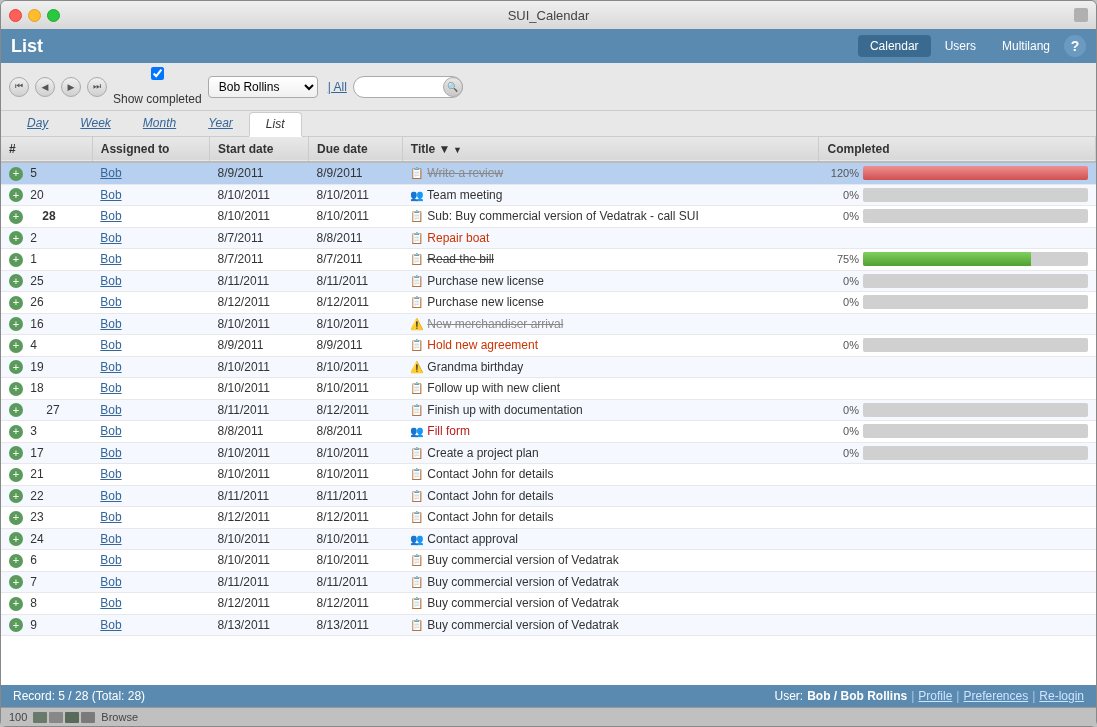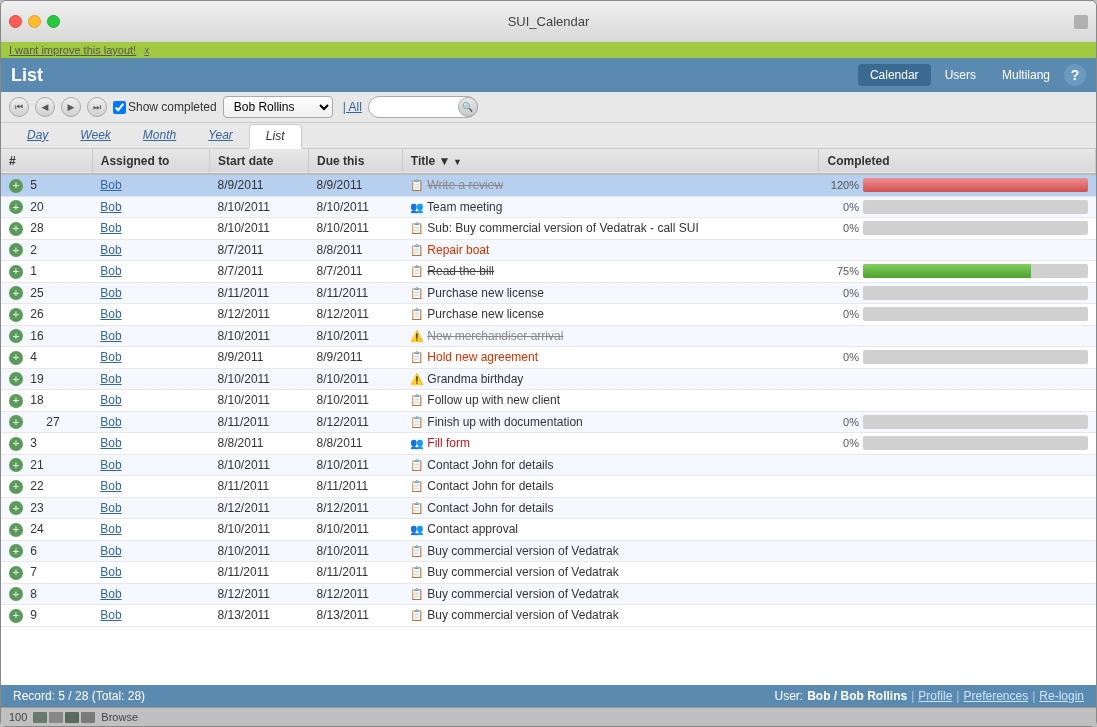--- a/index.html
+++ b/index.html
@@ -1,20 +1,20 @@
 <!DOCTYPE html>
 <html><head>
   <meta charset="utf-8">
   <style>
     * { box-sizing: border-box; margin: 0; padding: 0; }
     body { font-family: -apple-system, 'Lucida Grande', Arial, sans-serif; font-size: 12px; background: #c0c0c0; width: 1097px; height: 727px; overflow: hidden; }
 
     
     .window { width: 1097px; height: 727px; background: #ececec; border: 1px solid #888; border-radius: 6px; display: flex; flex-direction: column; }
-    .titlebar { height: 41px; background: linear-gradient(to bottom, #f0f0f0, #d8d8d8); border-radius: 6px 6px 0 0; display: flex; align-items: center; padding: 0 8px; position: relative; }
+    .titlebar { height: 28px; background: linear-gradient(to bottom, #f0f0f0, #d8d8d8); border-radius: 6px 6px 0 0; display: flex; align-items: center; padding: 0 8px; position: relative; }
     .traffic-lights { display: flex; gap: 6px; }
     .traffic-light { width: 13px; height: 13px; border-radius: 50%; }
     .tl-red { background: #ff5f57; border: 1px solid #e0443e; }
     .tl-yellow { background: #ffbd2e; border: 1px solid #dfa023; }
     .tl-green { background: #28c940; border: 1px solid #1aab29; }
     .window-title { position: absolute; left: 50%; transform: translateX(-50%); font-size: 13px; color: #444; font-weight: 500; }
     .window-btn { margin-left: auto; width: 14px; height: 14px; background: #b0b0b0; border-radius: 2px; }
 
     
     .topbar { background: #5a8ab0; padding: 6px 10px; display: flex; align-items: center; }
@@ -26,21 +26,21 @@
 
     
     .improve-banner { background: #a0c840; color: #555; font-size: 11px; padding: 2px 8px; display: flex; align-items: center; gap: 8px; }
     .improve-banner span { text-decoration: underline; cursor: pointer; }
     .improve-close { cursor: pointer; color: #666; font-size: 10px; }
 
     
     .toolbar { background: #e8e8e8; border-bottom: 1px solid #ccc; padding: 4px 8px; display: flex; align-items: center; gap: 6px; }
     .nav-btn { width: 20px; height: 20px; border-radius: 50%; background: linear-gradient(to bottom, #f0f0f0, #d0d0d0); border: 1px solid #aaa; display: flex; align-items: center; justify-content: center; cursor: pointer; font-size: 9px; color: #555; }
     .nav-btn:disabled { opacity: 0.4; }
-    .checkbox-label { display: flex; align-items: center; gap: 2px; font-size: 12px; color: #333; }
+    .checkbox-label { display: flex; align-items: center; gap: 12px; font-size: 12px; color: #333; flex-direction: column; }
     .dropdown-wrap { position: relative; display: inline-flex; align-items: center; }
     .dropdown-wrap select { height: 22px; border: 1px solid #aaa; border-radius: 4px; background: linear-gradient(to bottom, #fff, #f0f0f0); padding: 0 20px 0 6px; font-size: 12px; min-width: 110px; cursor: pointer; }
     .all-link { font-size: 12px; color: #336699; text-decoration: underline; cursor: pointer; margin-left: 4px; }
     .search-input { height: 22px; border: 1px solid #aaa; border-radius: 11px; padding: 0 26px 0 8px; font-size: 12px; width: 110px; outline: none; background: white; }
     .search-btn { margin-left: -26px; width: 20px; height: 20px; border-radius: 50%; background: linear-gradient(to bottom, #e8e8e8, #c8c8c8); border: 1px solid #aaa; cursor: pointer; display: flex; align-items: center; justify-content: center; font-size: 9px; }
 
     
     .view-tabs { background: #e8e8e8; border-bottom: 1px solid #ccc; display: flex; align-items: flex-end; padding: 0 10px; }
     .view-tab { padding: 5px 16px; font-size: 12px; color: #336699; text-decoration: underline; cursor: pointer; border-bottom: 2px solid transparent; margin-bottom: -1px; font-style: italic; }
     .view-tab.active { color: #333; text-decoration: none; background: white; border: 1px solid #ccc; border-bottom: 2px solid white; border-radius: 4px 4px 0 0; font-weight: 500; padding: 4px 16px; }
@@ -87,24 +87,20 @@
   <div class="titlebar">
     <div class="traffic-lights">
       <div class="traffic-light tl-red"></div>
       <div class="traffic-light tl-yellow"></div>
       <div class="traffic-light tl-green"></div>
     </div>
     <span class="window-title">SUI_Calendar</span>
     <div class="window-btn"></div>
   </div>
 
-  <div class="improve-banner">
-    <span>I want improve this layout!</span>
-    <span class="improve-close">x</span>
-  </div>
 
   <div class="topbar">
     <span class="page-title">List</span>
     <div class="topbar-nav">
       <div class="topbar-btn active">Calendar</div>
       <div class="topbar-btn">Users</div>
       <div class="topbar-btn">Multilang</div>
       <div class="help-btn">?</div>
     </div>
   </div>
@@ -142,21 +138,21 @@
     </div>
 
     <div class="main-content">
       <div class="table-container">
         <table>
           <thead>
             <tr>
               <th>#</th>
               <th>Assigned to</th>
               <th>Start date</th>
-              <th>Due this</th>
+              <th>Due date</th>
               <th class="sortable">Title ▼</th>
               <th>Completed</th>
             </tr>
           </thead>
           <tbody id="table-body">
           <tr class="selected-row">
     <td>
       <button class="row-add-btn">+</button>
       <span style="margin-left:4px;">5</span>
     </td>
@@ -193,21 +189,21 @@
       <span style="font-size:11px;color:#555;min-width:32px;text-align:right;">0%</span>
       <div style="flex:1;height:14px;background:#d0d0d0;border-radius:2px;overflow:hidden;min-width:150px;">
         <div style="width:0%;height:100%;background:linear-gradient(to bottom,#80d060,#50a030);"></div>
       </div>
     </div>
                 </td>
   </tr>
               <tr>
     <td>
       <button class="row-add-btn">+</button>
-      <span style="margin-left:4px;">28</span>
+      <span style="margin-left:16px;font-weight:bold;">28</span>
     </td>
     <td><a class="user-link">Bob</a></td>
     <td>8/10/2011</td>
     <td>8/10/2011</td>
     <td>
       <span style="color:#888;font-size:11px;">📋</span>
       <span style="">Sub: Buy commercial version of Vedatrak - call SUI</span>
     </td>
     <td>
                   <div style="display:flex;align-items:center;gap:4px;">
@@ -383,20 +379,41 @@
     <td>
       <button class="row-add-btn">+</button>
       <span style="margin-left:4px;">3</span>
     </td>
     <td><a class="user-link">Bob</a></td>
     <td>8/8/2011</td>
     <td>8/8/2011</td>
     <td>
       <span style="color:#888;font-size:11px;">👥</span>
       <span style="color:#b91c1c;">Fill form</span>
+    </td>
+    <td>
+                  <div style="display:flex;align-items:center;gap:4px;">
+      <span style="font-size:11px;color:#555;min-width:32px;text-align:right;">0%</span>
+      <div style="flex:1;height:14px;background:#d0d0d0;border-radius:2px;overflow:hidden;min-width:150px;">
+        <div style="width:0%;height:100%;background:linear-gradient(to bottom,#80d060,#50a030);"></div>
+      </div>
+    </div>
+                </td>
+  </tr>
+              <tr>
+    <td>
+      <button class="row-add-btn">+</button>
+      <span style="margin-left:4px;">17</span>
+    </td>
+    <td><a class="user-link">Bob</a></td>
+    <td>8/10/2011</td>
+    <td>8/10/2011</td>
+    <td>
+      <span style="color:#888;font-size:11px;">📋</span>
+      <span style="">Create a project plan</span>
     </td>
     <td>
                   <div style="display:flex;align-items:center;gap:4px;">
       <span style="font-size:11px;color:#555;min-width:32px;text-align:right;">0%</span>
       <div style="flex:1;height:14px;background:#d0d0d0;border-radius:2px;overflow:hidden;min-width:150px;">
         <div style="width:0%;height:100%;background:linear-gradient(to bottom,#80d060,#50a030);"></div>
       </div>
     </div>
                 </td>
   </tr>

